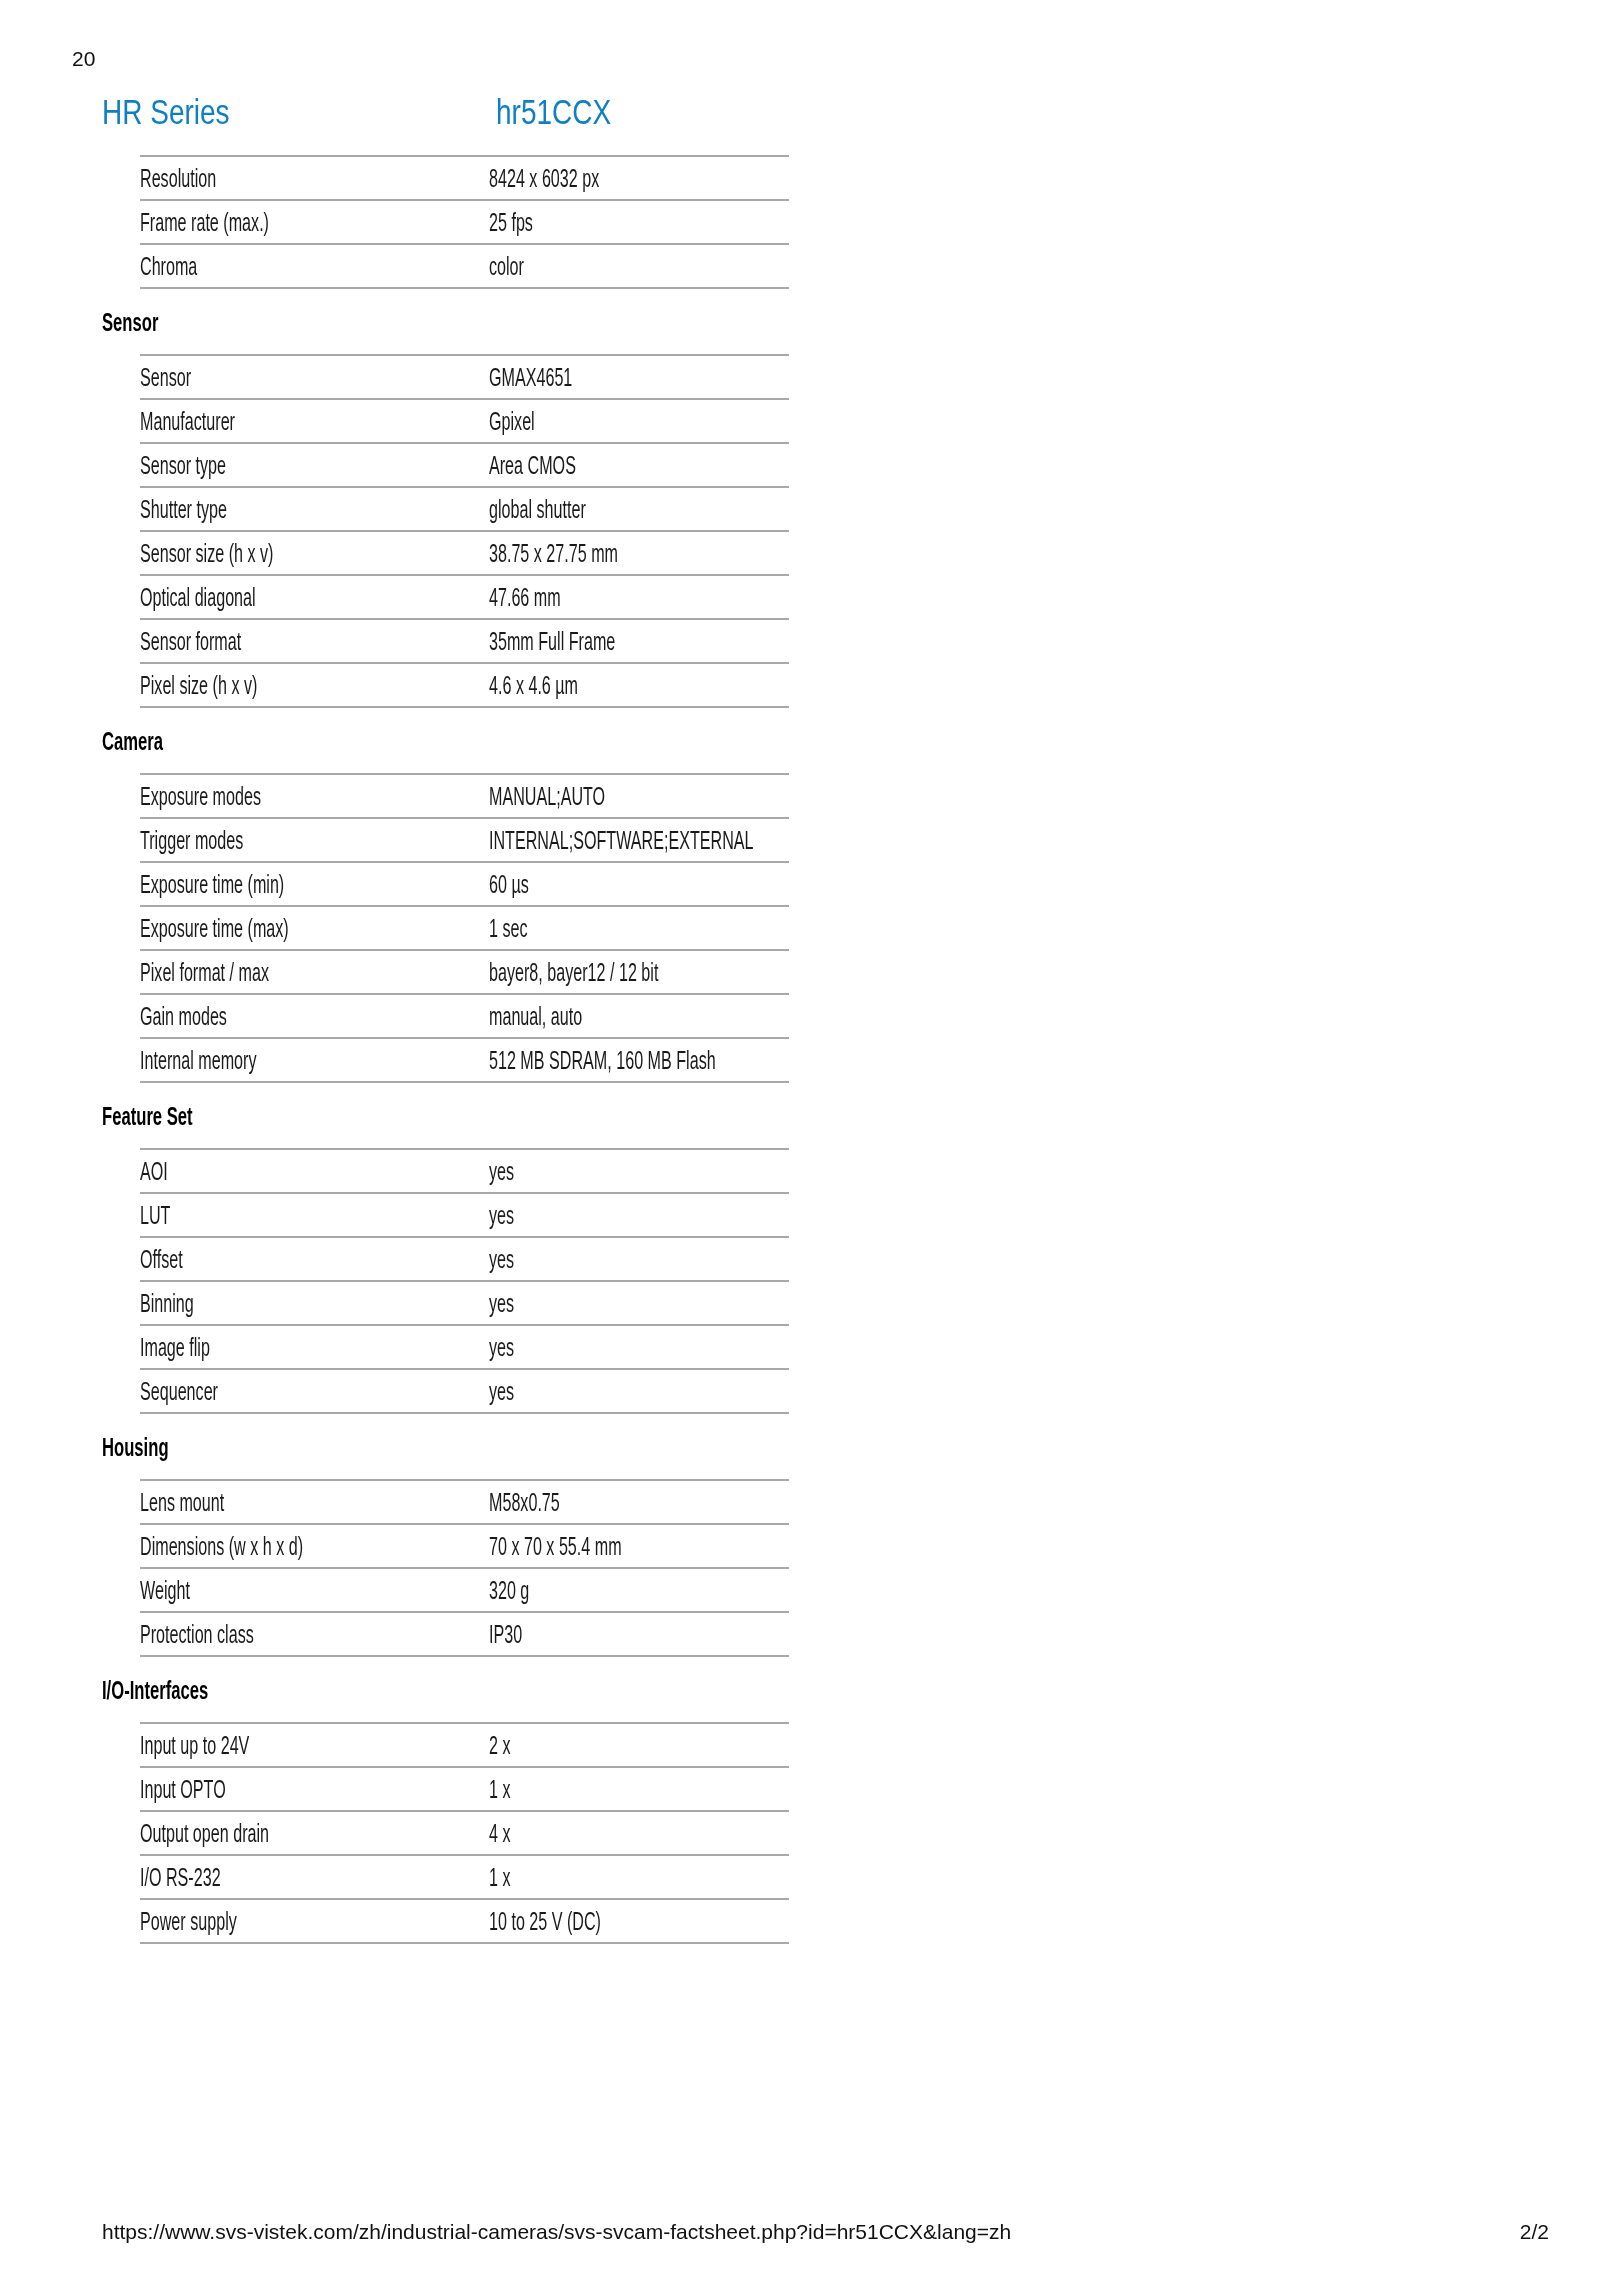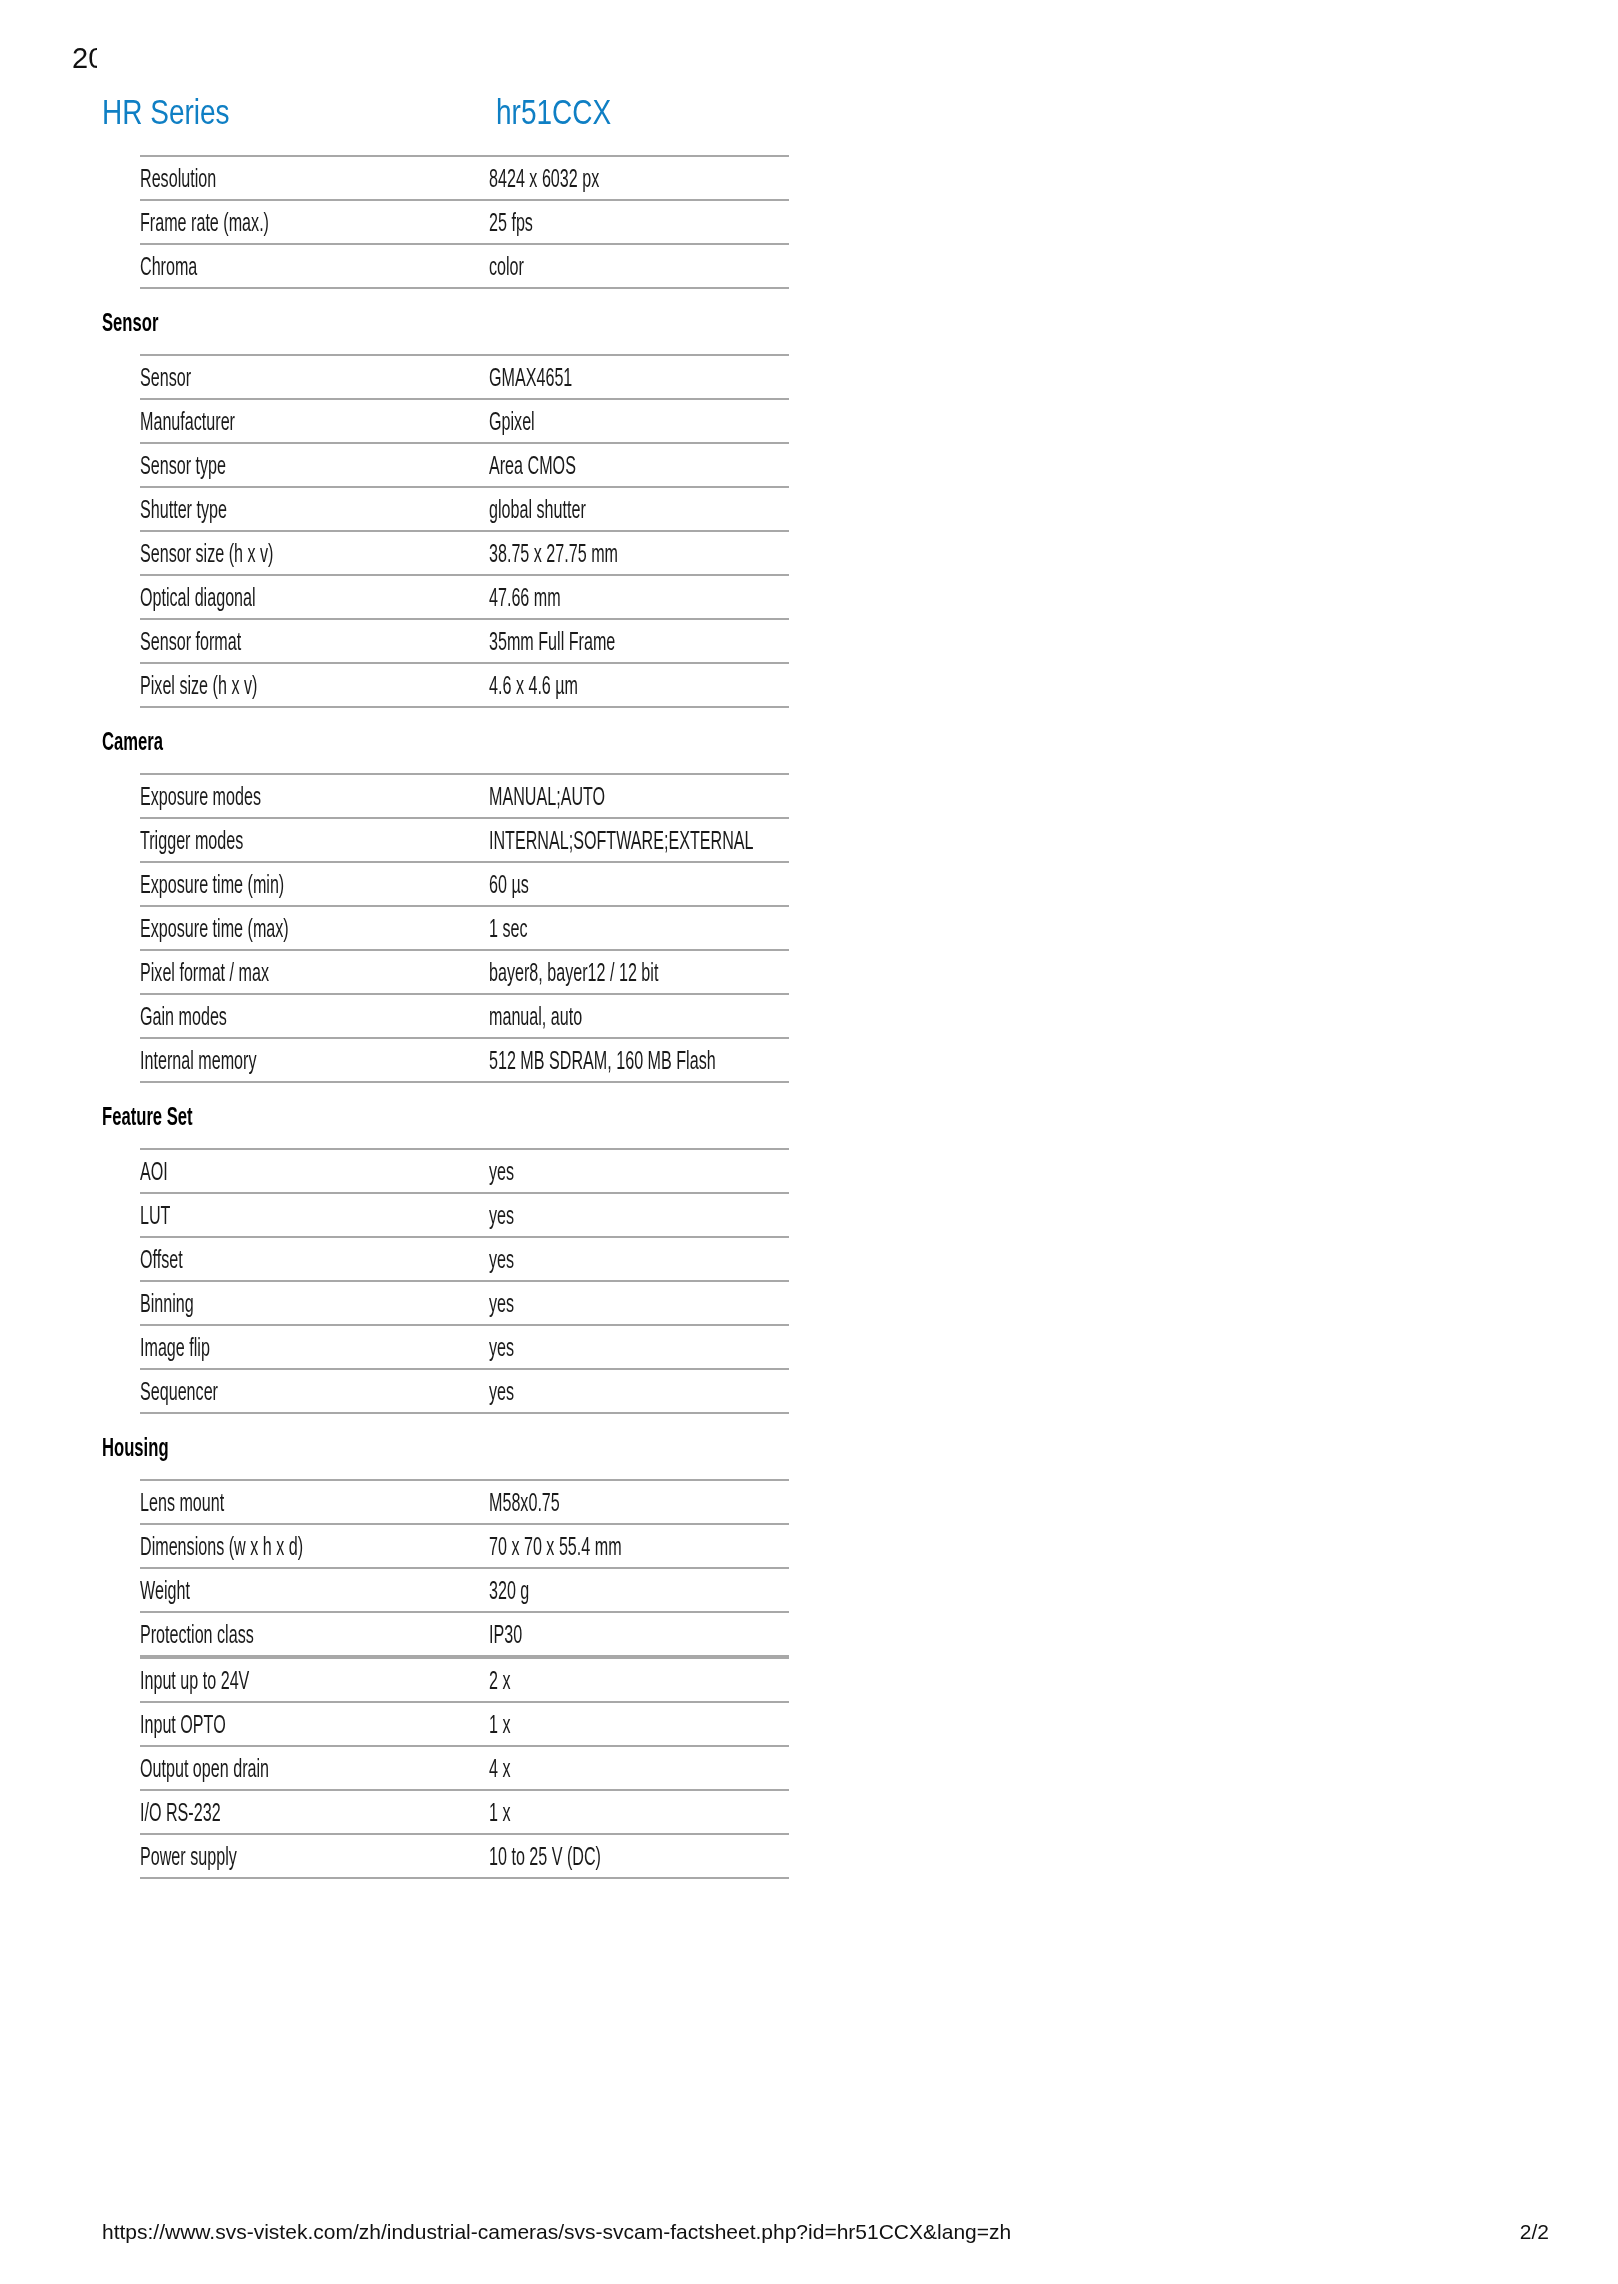--- a/index.html
+++ b/index.html
@@ -14,21 +14,21 @@
   }
   
   .print-date{
     position:absolute;
     left:72px;
     top:43px;
     width:25px;
     height:34px;
     overflow:hidden;
     white-space:nowrap;
-    font-size:29px;
+    font-size:21px;
     line-height:31px;
     color:#111;
   }
   
   .title{
     position:absolute;
     top:94px;
     font-size:35px;
     line-height:35px;
     color:#0f7fc4;
@@ -242,20 +242,23 @@
         </div>
         <div class="spec-row">
           <div class="spec-cell label"><span class="cond">Weight</span></div>
           <div class="spec-cell value"><span class="cond">320 g</span></div>
         </div>
         <div class="spec-row">
           <div class="spec-cell label"><span class="cond">Protection class</span></div>
           <div class="spec-cell value"><span class="cond">IP30</span></div>
         </div>
       </div>
+      <div class="section-gap">
+        <span class="cond">I/O-Interfaces</span>
+      </div>
       <div class="spec-table">
         <div class="spec-row">
           <div class="spec-cell label"><span class="cond">Input up to 24V</span></div>
           <div class="spec-cell value"><span class="cond">2 x</span></div>
         </div>
         <div class="spec-row">
           <div class="spec-cell label"><span class="cond">Input OPTO</span></div>
           <div class="spec-cell value"><span class="cond">1 x</span></div>
         </div>
         <div class="spec-row">

